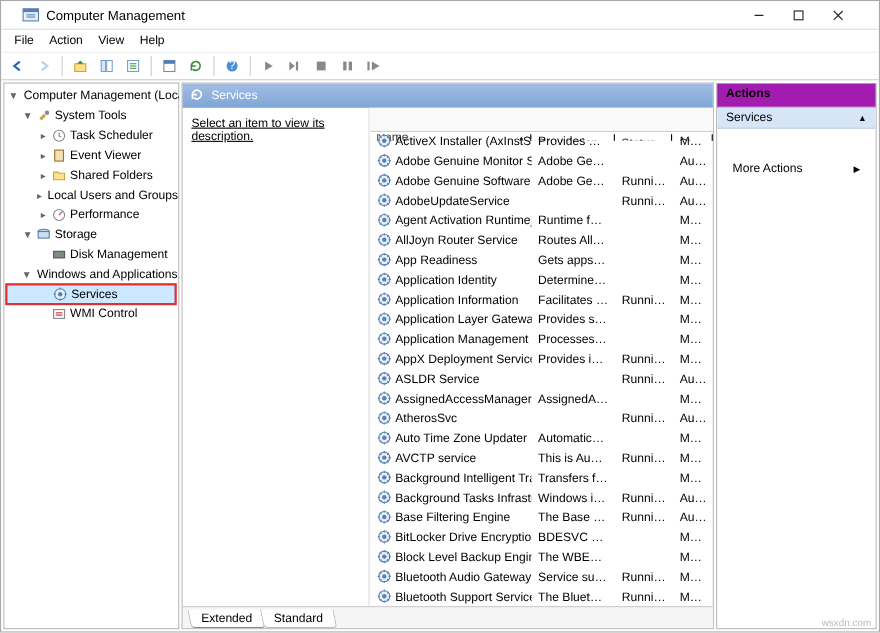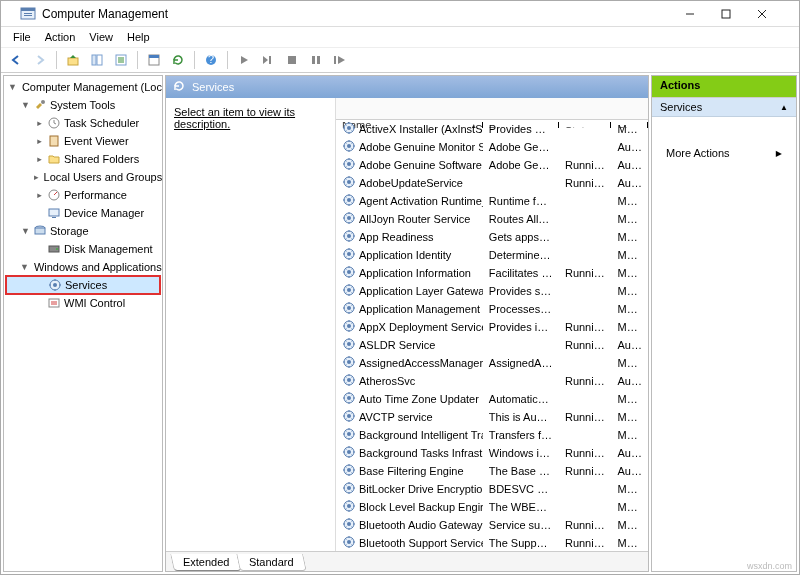--- a/index.html
+++ b/index.html
@@ -39,21 +39,21 @@
 .c-desc { width: 80px; }
 .c-stat { width: 55px; }
 .c-start { width: 38px; }
 .gear-ico { width: 14px; height: 14px; flex-shrink: 0; }
 .tabstrip { height: 20px; border-top: 1px solid #ccc; display: flex; align-items: flex-end; padding-left: 6px; gap: 0; background: #f5f5f5; }
 .tab { padding: 2px 10px; border: 1px solid #bbb; border-top: none; border-radius: 0 0 4px 4px; background: #fff; font-size: 11px; transform: skewX(12deg); margin-right: -2px; }
 .tab span { display: inline-block; transform: skewX(-12deg); }
 .tab.active { background: #fff; border-bottom-color: #888; }
 
 .actions { width: 146px; border: 1px solid #bbb; margin: 2px 2px 2px 0; display: flex; flex-direction: column; }
-.actions-hd { height: 22px; background: #84cc16; border-bottom: 1px solid #ccc; padding: 3px 8px; font-weight: 600; }
+.actions-hd { height: 22px; background: #a21caf; border-bottom: 1px solid #ccc; padding: 3px 8px; font-weight: 600; }
 .actions-sub { background: #d6e6f7; padding: 3px 8px; display: flex; justify-content: space-between; align-items: center; border-bottom: 1px solid #c0d0e0; }
 .actions-item { padding: 4px 14px; display: flex; justify-content: space-between; align-items: center; margin-top: 26px; }
 .sm-tri { font-size: 8px; }
 
 .watermark { position: absolute; right: 8px; bottom: 4px; font-size: 9px; color: #bbb; }
 </style>
 </head>
 <body>
 
 <div class="titlebar">
@@ -240,30 +240,20 @@
       <div class="tree-node indent-2">
           <span class="exp">▸</span>
           <span class="node-icon">
             <svg viewBox="0 0 14 14">
               <circle cx="7" cy="7" r="5" fill="#fff" stroke="#888"></circle>
               <path d="M7 7L10 4" stroke="#d04040"></path>
             </svg>
           </span>
           <span>Performance</span>
         </div>
-      <div class="tree-node indent-2">
-          <span class="exp"></span>
-          <span class="node-icon">
-            <svg viewBox="0 0 14 14">
-              <rect x="2" y="3" width="10" height="7" fill="#e7f0fa" stroke="#5a7fb0"></rect>
-              <rect x="5" y="11" width="4" height="1" fill="#5a7fb0"></rect>
-            </svg>
-          </span>
-          <span>Device Manager</span>
-        </div>
       <div class="tree-node indent-1">
           <span class="exp">▼</span>
           <span class="node-icon">
             <svg viewBox="0 0 14 14">
               <ellipse cx="7" cy="4" rx="5" ry="2" fill="#cde" stroke="#5a7fb0"></ellipse>
               <rect x="2" y="4" width="10" height="6" fill="#cde" stroke="#5a7fb0"></rect>
             </svg>
           </span>
           <span>Storage</span>
         </div>
@@ -637,21 +627,21 @@
             </div>
             <div class="row">
               <div class="cell c-name">
                 <span><svg class="gear-ico" viewBox="0 0 14 14">
                     <circle cx="7" cy="7" r="5" fill="#e7f0fa" stroke="#5a7fb0"></circle>
                     <circle cx="7" cy="7" r="2" fill="#5a7fb0"></circle>
                     <path d="M7 1v2M7 11v2M1 7h2M11 7h2M3 3l1.4 1.4M11 11l-1.4-1.4M3 11l1.4-1.4M11 3l-1.4 1.4" stroke="#5a7fb0"></path>
                   </svg></span>
                 <span>Bluetooth Support Service</span>
               </div>
-              <div class="cell c-desc">The Support...</div>
+              <div class="cell c-desc">The Bluetoo...</div>
               <div class="cell c-stat">Running</div>
               <div class="cell c-start">Manu</div>
             </div>
           </div>
       </div>
     </div>
     <div class="tabstrip">
       <div class="tab active"><span>Extended</span></div>
       <div class="tab"><span>Standard</span></div>
     </div>

